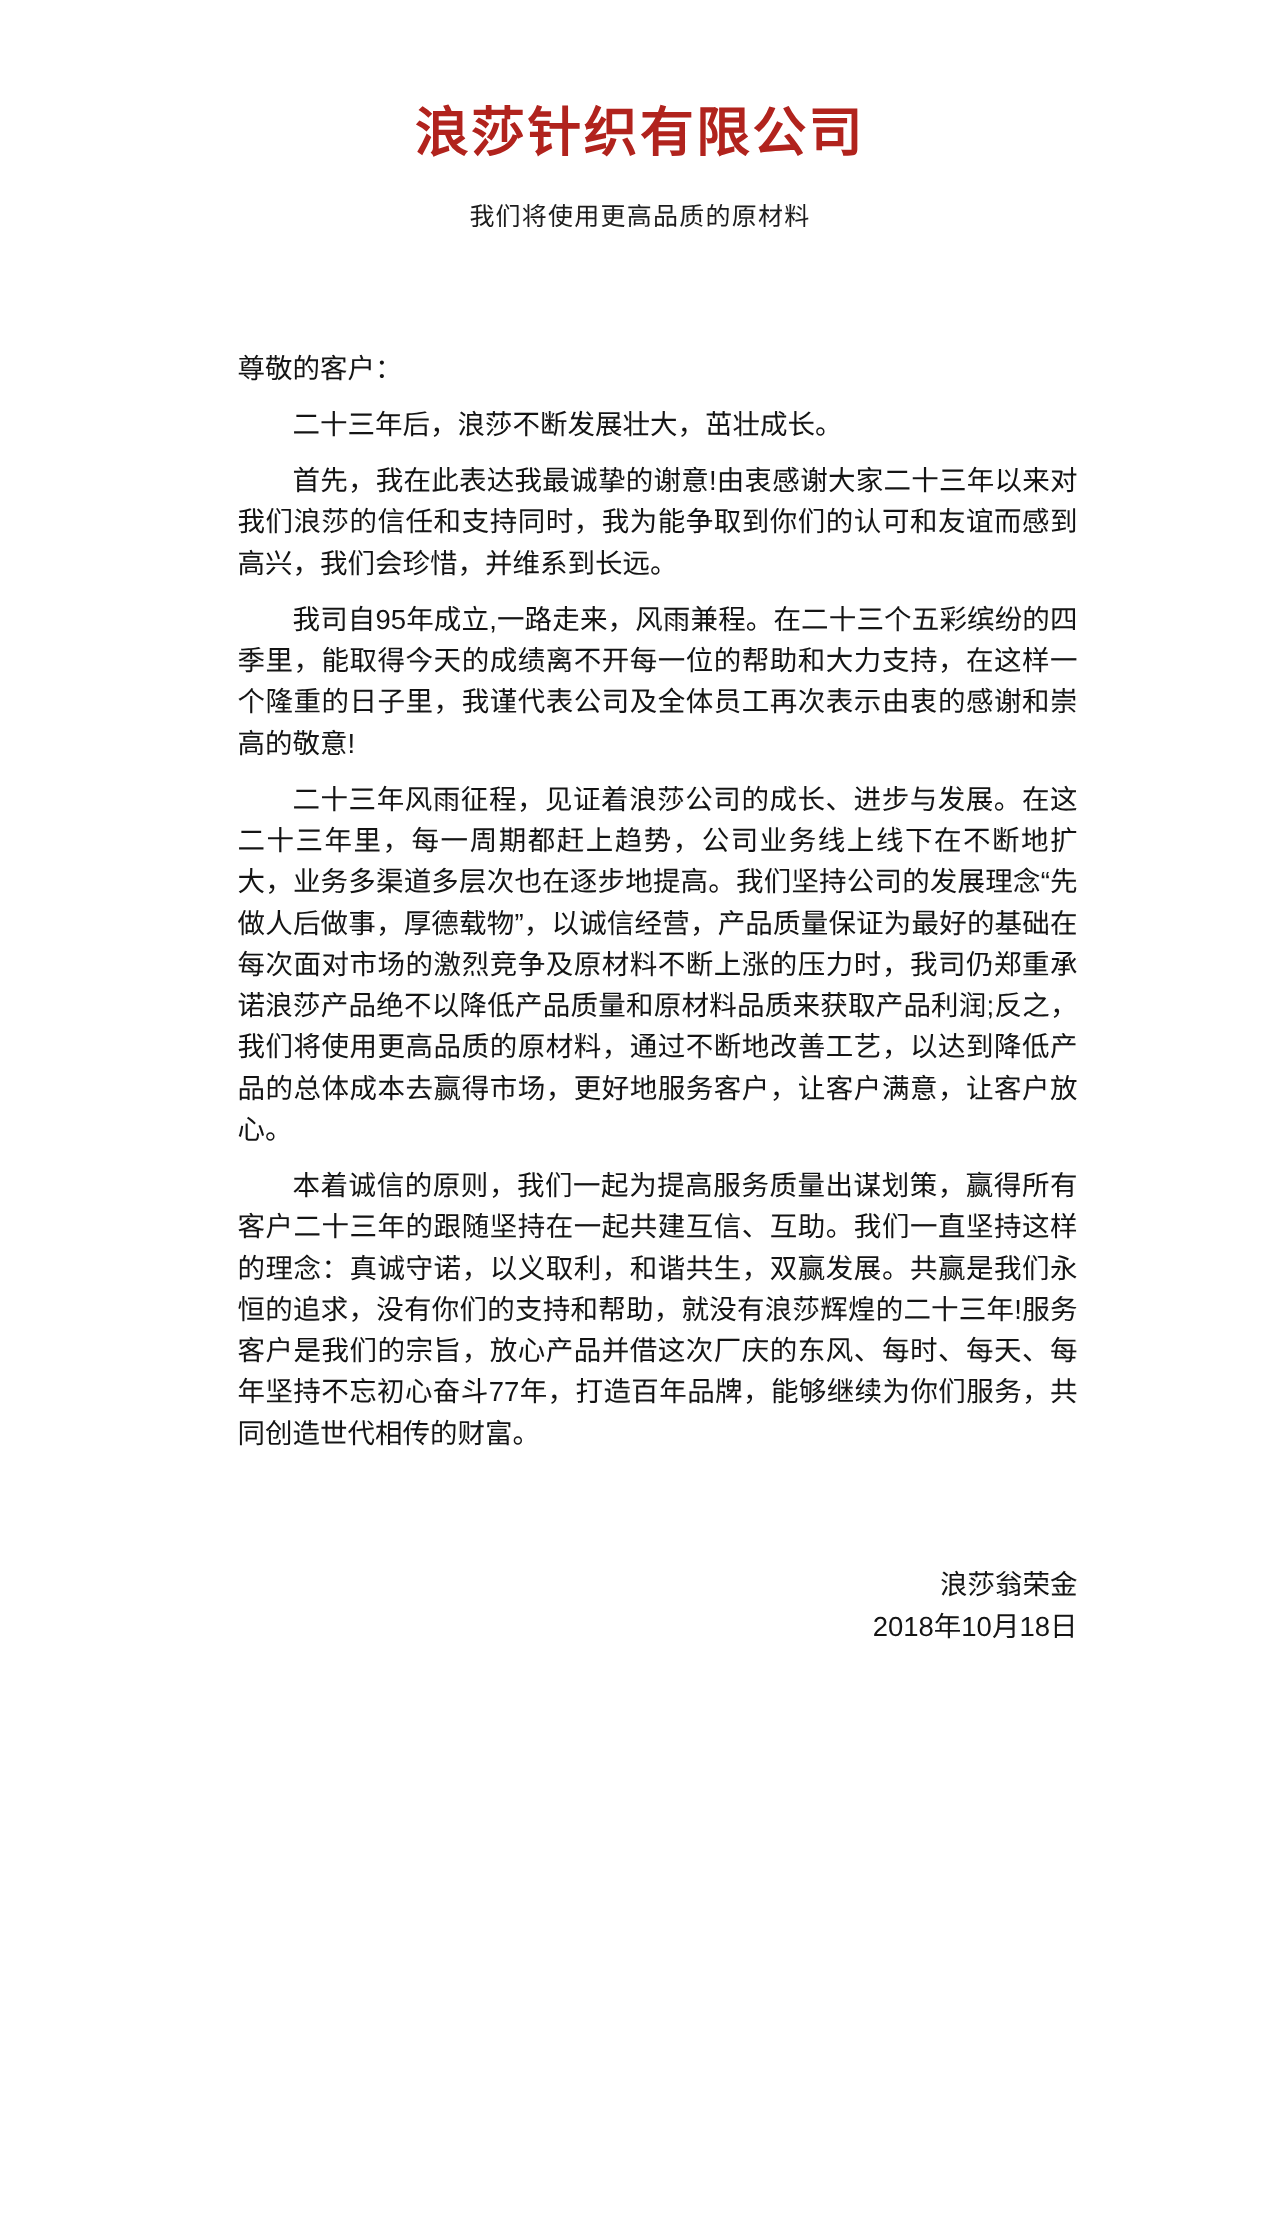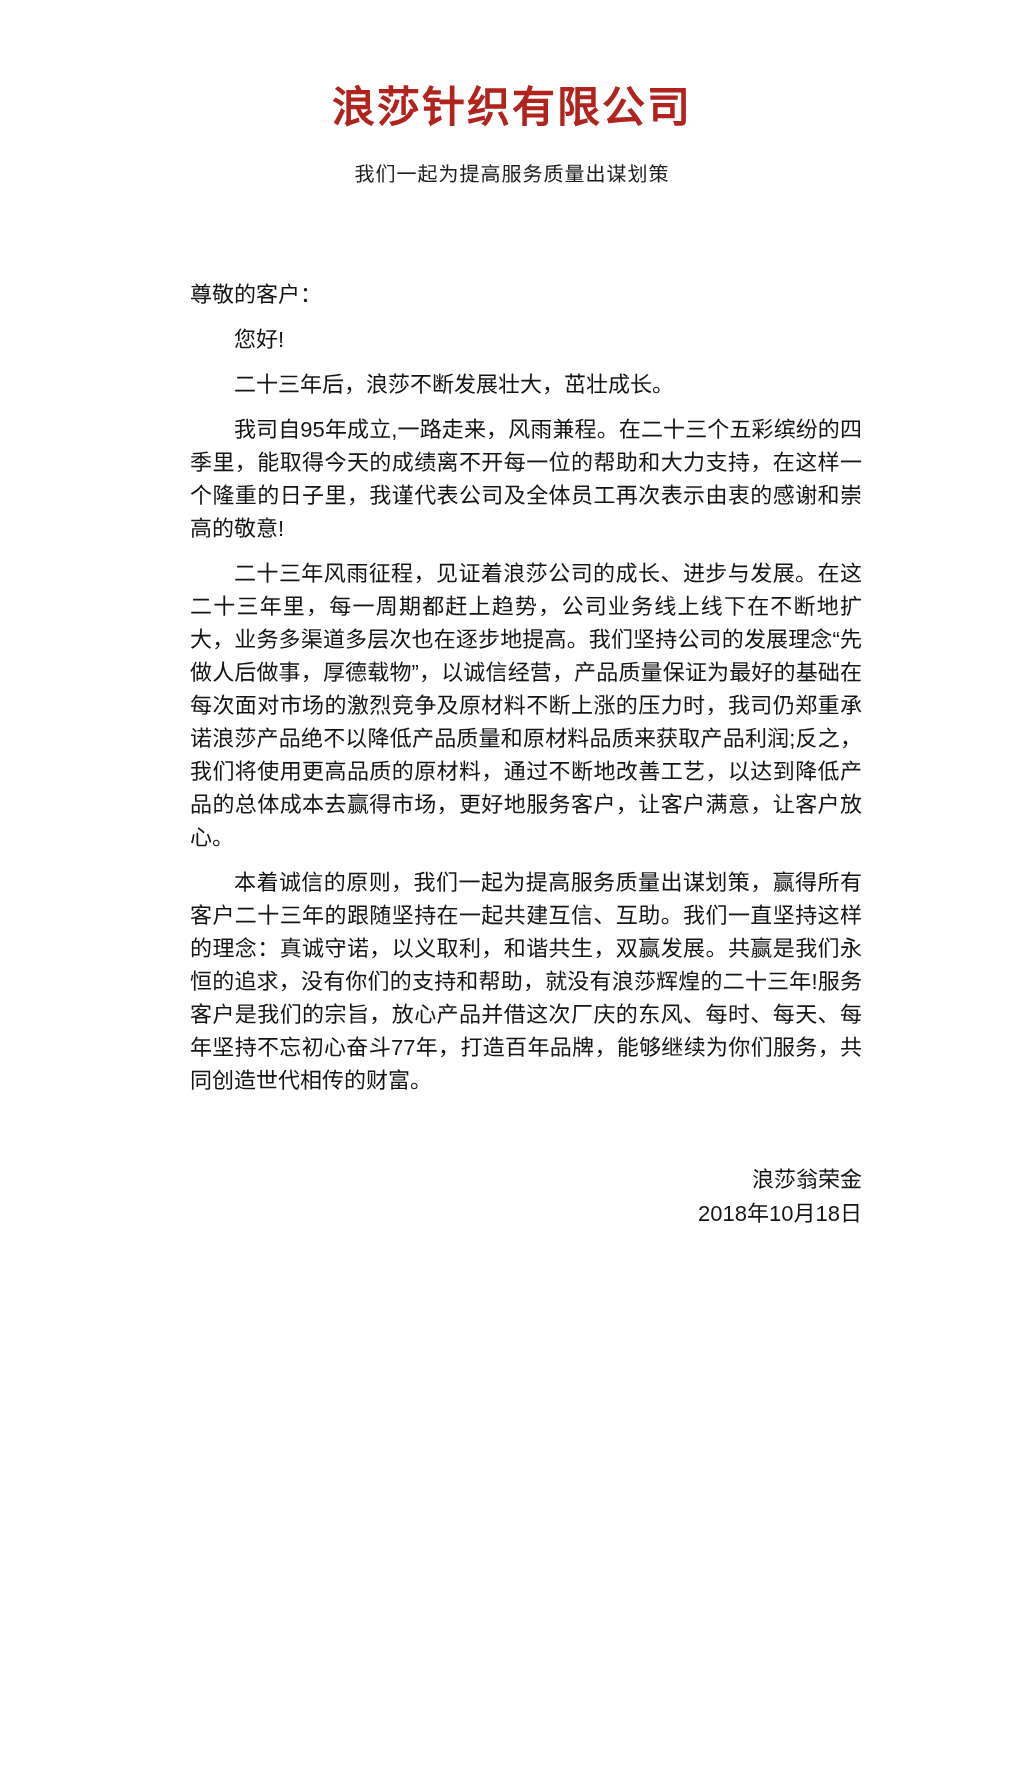--- a/index.html
+++ b/index.html
@@ -48,46 +48,46 @@
   }
   .letter-body p {
     margin: 12px;
     padding: 0;
     text-indent: 2em;
   }
   .letter-body p.salutation {
     text-indent: 0;
   }
   .signature-block {
-    margin-top: 66px;
+    margin-top: 88px;
     padding-right: 12px;
     text-align: right;
     font-size: 22px;
     line-height: 34px;
     color: #141414;
   }
   .signature-block div {
     margin: 0;
   }
 </style>
 </head>
 <body>
 
 <div class="page">
 
   <header class="doc-header">
     <h1 class="doc-title" style="color: rgb(177, 35, 29);">浪莎针织有限公司</h1>
-    <p class="doc-subtitle">我们一起为提高服务质量出谋划策</p>
+    <p class="doc-subtitle">我们将使用更高品质的原材料</p>
   </header>
 
   <main class="letter-body">
     <p class="salutation">尊敬的客户：</p>
 
-    <p>您好!</p>
     <p>二十三年后，浪莎不断发展壮大，茁壮成长。</p>
+    <p>首先，我在此表达我最诚挚的谢意!由衷感谢大家二十三年以来对我们浪莎的信任和支持同时，我为能争取到你们的认可和友谊而感到高兴，我们会珍惜，并维系到长远。</p>
     <p>我司自95年成立,一路走来，风雨兼程。在二十三个五彩缤纷的四季里，能取得今天的成绩离不开每一位的帮助和大力支持，在这样一个隆重的日子里，我谨代表公司及全体员工再次表示由衷的感谢和崇高的敬意!</p>
     <p>二十三年风雨征程，见证着浪莎公司的成长、进步与发展。在这二十三年里，每一周期都赶上趋势，公司业务线上线下在不断地扩大，业务多渠道多层次也在逐步地提高。我们坚持公司的发展理念“先做人后做事，厚德载物”，以诚信经营，产品质量保证为最好的基础在每次面对市场的激烈竞争及原材料不断上涨的压力时，我司仍郑重承诺浪莎产品绝不以降低产品质量和原材料品质来获取产品利润;反之，我们将使用更高品质的原材料，通过不断地改善工艺，以达到降低产品的总体成本去赢得市场，更好地服务客户，让客户满意，让客户放心。</p>
     <p>本着诚信的原则，我们一起为提高服务质量出谋划策，赢得所有客户二十三年的跟随坚持在一起共建互信、互助。我们一直坚持这样的理念：真诚守诺，以义取利，和谐共生，双赢发展。共赢是我们永恒的追求，没有你们的支持和帮助，就没有浪莎辉煌的二十三年!服务客户是我们的宗旨，放心产品并借这次厂庆的东风、每时、每天、每年坚持不忘初心奋斗77年，打造百年品牌，能够继续为你们服务，共同创造世代相传的财富。</p>
 
     <div class="signature-block">
       <div>浪莎翁荣金</div>
       <div>2018年10月18日</div>
     </div>
   </main>
 

